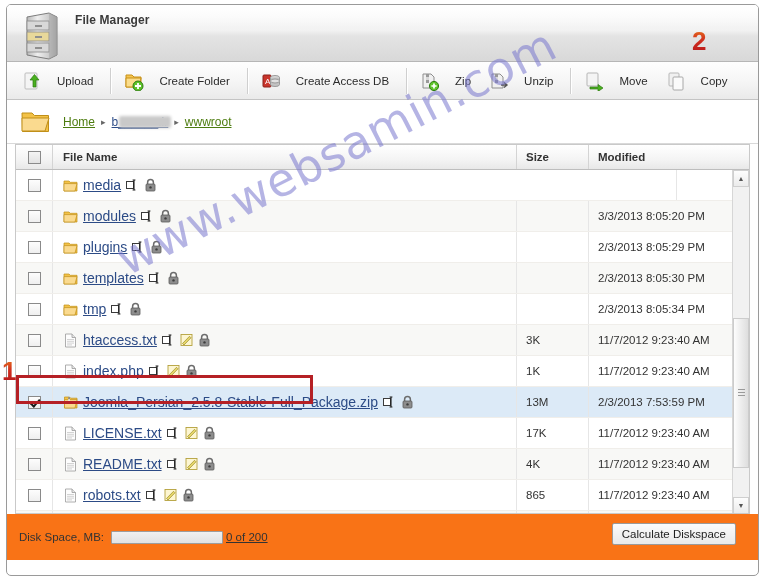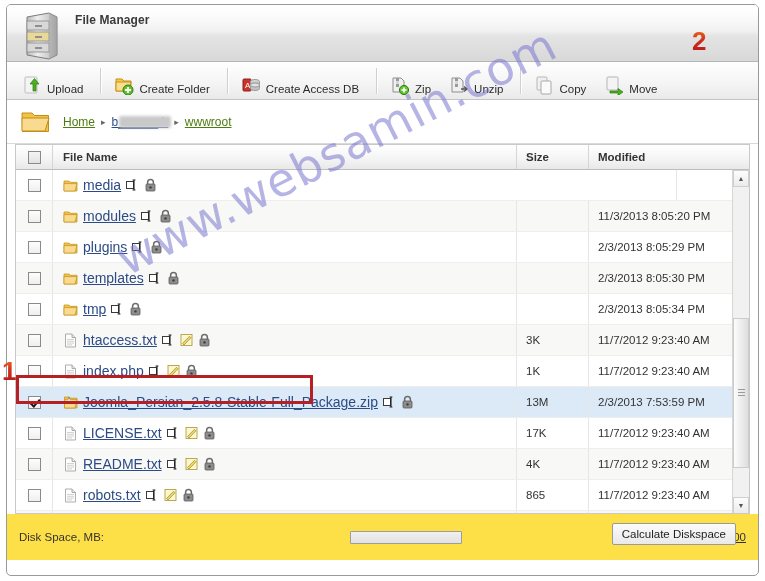--- a/index.html
+++ b/index.html
@@ -54,21 +54,21 @@
   .toolbar {
     position: relative;
     height: 38px;
     background: linear-gradient(to bottom, #fefefe 0%, #f6f6f6 50%, #eaeaea 100%);
     border-bottom: 1px solid #c4c4c4;
     display: flex;
     align-items: center;
     padding-left: 8px;
   }
   .tb-btn {
-    display: flex; align-items: flex-end; gap: 5px;
+    display: flex; align-items: center; gap: 15px;
     height: 30px; padding: 0 10px 0 6px;
     font-size: 11.5px; color: #2b2b2b;
     cursor: pointer; white-space: nowrap;
     border: 1px solid transparent; border-radius: 3px;
   }
   .tb-sep {
     width: 1px; height: 26px; margin: 0 6px;
     background: #cfcfcf;
     box-shadow: 1px 0 0 #ffffff;
   }
@@ -232,24 +232,23 @@
   .vsb-thumb .grip {
     position: absolute; left: 4px; top: 50%; margin-top: -4px;
     width: 7px; height: 8px;
     background: repeating-linear-gradient(to bottom,#9a9a9a 0 1px,transparent 1px 3px);
   }
 
   
   .footer {
     position: relative;
     height: 46px;
-    background: #fde047;
+    background: #f97316;
     display: flex; align-items: center;
     padding: 0 12px;
-    justify-content: space-between;
   }
   .disk-label { font-size: 11.5px; color: #333; }
   .disk-bar {
     width: 112px; height: 13px;
     border: 1px solid #9d9d9d;
     background: linear-gradient(to bottom,#f0f0f0,#e2e2e2);
     margin: 0 3px 0 7px;
     border-radius: 1px;
   }
   .disk-text { font-size: 11.5px; color: #333; text-decoration: underline; }
@@ -379,35 +378,35 @@
           </svg>
         </span>
         <span>Unzip</span>
       </div>
 
       <div class="tb-sep"></div>
 
       <div class="tb-btn">
         <span class="tb-ico">
           <svg width="20" height="20" viewBox="0 0 20 20">
+            <rect x="3" y="2" width="11" height="13" rx="1" fill="#f4f4f4" stroke="#b5b5b5"></rect>
+            <path d="M6 16 h8 v-2.5 l5 3.5 l-5 3.5 v-2.5 h-8 z" fill="#49b01f" stroke="#2e7a13" stroke-width=".7"></path>
+          </svg>
+        </span>
+        <span>Move</span>
+      </div>
+
+      <div class="tb-btn">
+        <span class="tb-ico">
+          <svg width="20" height="20" viewBox="0 0 20 20">
             <rect x="3" y="2" width="10" height="13" rx="1" fill="#f0f0f0" stroke="#b7b7b7"></rect>
             <rect x="7" y="6" width="10" height="13" rx="1" fill="#fafafa" stroke="#a8a8a8"></rect>
           </svg>
         </span>
         <span>Copy</span>
-      </div>
-
-      <div class="tb-btn">
-        <span class="tb-ico">
-          <svg width="20" height="20" viewBox="0 0 20 20">
-            <rect x="3" y="2" width="11" height="13" rx="1" fill="#f4f4f4" stroke="#b5b5b5"></rect>
-            <path d="M6 16 h8 v-2.5 l5 3.5 l-5 3.5 v-2.5 h-8 z" fill="#49b01f" stroke="#2e7a13" stroke-width=".7"></path>
-          </svg>
-        </span>
-        <span>Move</span>
       </div>
 
     </div>
 
     <div class="breadcrumb">
       <span class="bc-folder">
         <svg width="30" height="26" viewBox="0 0 30 26">
           <path d="M1 4 h10 l2.5 2.5 h14 v16 h-26 z" fill="#f3c247" stroke="#c08f18"></path>
           <path d="M1 9 h27 l-4 13 h-23 z" fill="#fada8f" stroke="#c08f18"></path>
         </svg>
@@ -470,21 +469,21 @@
                   <rect x="0.5" y="3.5" width="7" height="7" fill="#fff" stroke="#3a3a3a" stroke-width="1"></rect>
                   <path d="M8 2 v10 M6.6 2 h2.8 M6.6 12 h2.8" stroke="#1a1a1a" stroke-width="1.1" fill="none"></path>
                 </svg></span>
               <span class="ico ico-sm"><svg width="13" height="14" viewBox="0 0 13 14">
                   <path d="M3.6 6.2 v-1.8 a2.9 2.9 0 0 1 5.8 0 v1.8" fill="none" stroke="#6d6d6d" stroke-width="1.5"></path>
                   <rect x="2" y="6" width="9" height="7" rx="1" fill="#8d8d8d" stroke="#5a5a5a" stroke-width=".8"></rect>
                   <circle cx="6.5" cy="9.4" r="1.2" fill="#3d3d3d"></circle>
                 </svg></span>
             </div>
             <div class="c-size"></div>
-            <div class="c-mod">11/3/2013 8:05:20 PM</div>
+            <div class="c-mod">3/3/2013 8:05:20 PM</div>
           </div>
           <div class="row">
             <div class="c-check">
               <span class="cb"></span>
             </div>
             <div class="c-name name-cell">
               <span class="ico"><svg width="15" height="15" viewBox="0 0 15 15">
                   <path d="M1 3 h5 l1.3 1.3 h6.7 v8.7 h-13 z" fill="#f3c247" stroke="#c08f18" stroke-width=".7"></path>
                   <path d="M1 5.6 h13 l-2 7.4 h-11 z" fill="#fada8f" stroke="#c08f18" stroke-width=".7"></path>
                 </svg></span>

